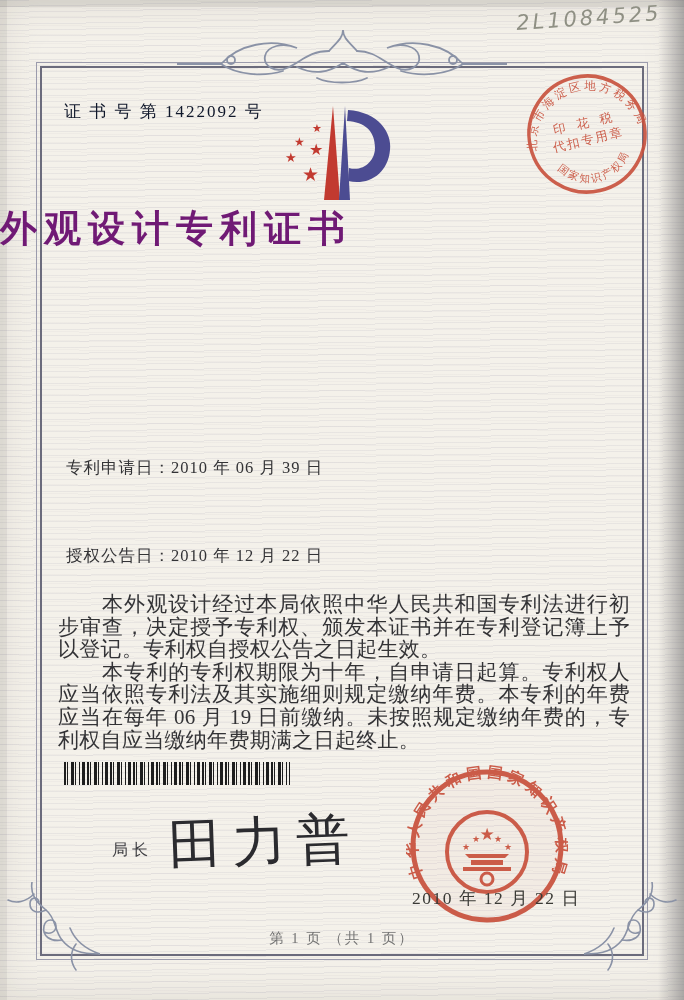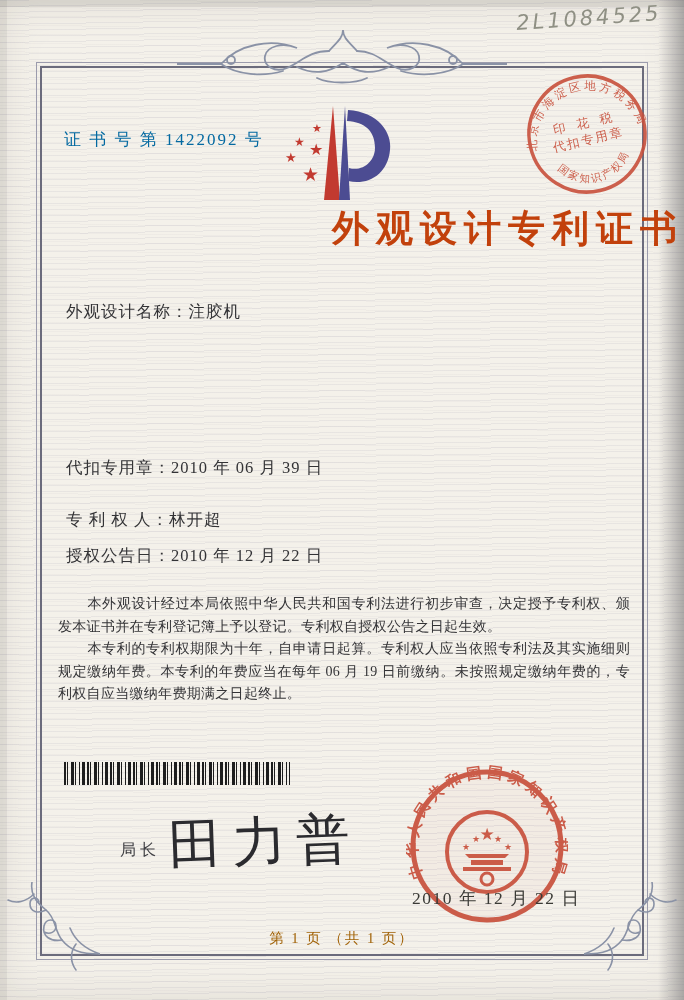--- a/index.html
+++ b/index.html
@@ -31,60 +31,60 @@
   .orn-top{left:177px;top:26px;width:330px;height:62px;}
   .orn-bl{left:6px;top:882px;width:94px;height:94px;transform:scaleX(-1);}
   .orn-br{left:584px;top:882px;width:94px;height:94px;}
 
   .handwritten{position:absolute;right:22px;top:6px;
     font-family:"DejaVu Sans","Liberation Sans",sans-serif;
     font-style:italic;font-size:21px;letter-spacing:3px;color:#8f9084;
     transform:rotate(-4deg);}
 
   .cert-no{position:absolute;left:64px;top:100px;font-size:17px;
-    color:#0369a1;letter-spacing:2px;margin-top:28px;}
+    color:#0f172a;letter-spacing:2px;}
 
   .logo{position:absolute;left:266px;top:102px;width:152px;height:102px;}
 
-  .title{position:absolute;left:0;right:0;top:204px;text-align:right;
-    font-size:37px;font-weight:600;color:#c2410c;letter-spacing:7px;}
+  .title{position:absolute;left:0;right:0;top:204px;text-align:left;
+    font-size:37px;font-weight:600;color:#701a75;letter-spacing:7px;}
 
   .field{position:absolute;left:66px;font-size:16.5px;color:#333336;letter-spacing:1px;}
   .f0{top:301px}.f1{top:353px}.f2{top:406px}.f3{top:457px}.f4{top:509px}.f5{top:545px}
 
   .paras{position:absolute;left:58px;width:572px;top:593px;}
-  .paras p{margin:0;text-indent:2.1em;font-size:14px;line-height:22.6px;
+  .paras p{margin:0;text-indent:2.1em;font-size:21px;line-height:22.6px;
     color:#333336;text-align:justify;letter-spacing:.3px;}
 
   .barcode{position:absolute;left:64px;top:762px;width:226px;height:23px;
     background:repeating-linear-gradient(90deg,
       #1d1d1d 0 2px, rgba(0,0,0,0) 2px 3px,
       #1d1d1d 3px 4px, rgba(0,0,0,0) 4px 7px,
       #1d1d1d 7px 10px, rgba(0,0,0,0) 10px 11px,
       #1d1d1d 11px 12px, rgba(0,0,0,0) 12px 15px,
       #1d1d1d 15px 16px, rgba(0,0,0,0) 16px 18px,
       #1d1d1d 18px 21px, rgba(0,0,0,0) 21px 23px);}
 
   .tax-stamp{position:absolute;left:521px;top:68px;width:132px;height:132px;
     transform:rotate(-13deg);opacity:.9;z-index:3;}
 
   .office-seal{position:absolute;left:406px;top:764px;width:162px;height:162px;
     opacity:.92;z-index:2;}
 
   .director{position:absolute;left:112px;top:840px;font-size:16px;
-    color:#3c3c40;letter-spacing:4px;z-index:3;margin-left:8px;}
+    color:#3c3c40;letter-spacing:4px;z-index:3;}
   .signature{position:absolute;left:168px;top:806px;font-size:54px;color:#2b2b2f;
     letter-spacing:10px;transform:rotate(-2deg);z-index:3;
     font-family:"DejaVu Serif","Liberation Serif",serif;}
 
   .seal-date{position:absolute;left:412px;top:886px;font-size:17.5px;
     color:#3a3a36;letter-spacing:1.5px;z-index:4;}
 
   .footer{position:absolute;left:0;right:0;top:929px;text-align:center;
-    font-size:14.5px;color:#a16207;letter-spacing:2px;}
+    font-size:14.5px;color:#737373;letter-spacing:2px;}
 </style>
 </head>
 <body>
 
 <div id="page">
 
   <div class="edge-top"></div>
   <div class="edge-left"></div>
   <div class="edge-right"></div>
 
@@ -139,28 +139,22 @@
       <text x="19" y="60" font-size="13" fill="#c23a30">★</text>
       <text x="36" y="79" font-size="19" fill="#c23a30">★</text>
     </g>
     <polygon points="67,4 58,98 74,98" fill="#c23a30"></polygon>
     <polygon points="79,4 73,98 84,98" fill="#4c4c92"></polygon>
     <path fill="#4c4c92" d="M82 8 C112 10 126 30 124 48 C122 72 102 84 82 79 L83 66 C97 70 109 59 109 46 C109 29 99 20 81 19 Z"></path>
   </svg>
 
   <div class="title">外观设计专利证书</div>
 
-  <div class="field f0">
-    <span>外观设计名称：</span><span>注胶机</span>
-  </div>
   <div class="field f3">
-    <span>代扣专用章：</span><span>2010 年 06 月 39 日</span>
-  </div>
-  <div class="field f4">
-    <span>专 利 权 人：</span><span>林开超</span>
+    <span>专利申请日：</span><span>2010 年 06 月 39 日</span>
   </div>
   <div class="field f5">
     <span>授权公告日：</span><span>2010 年 12 月 22 日</span>
   </div>
 
   <div class="paras">
     <p>本外观设计经过本局依照中华人民共和国专利法进行初步审查，决定授予专利权、颁发本证书并在专利登记簿上予以登记。专利权自授权公告之日起生效。</p>
     <p>本专利的专利权期限为十年，自申请日起算。专利权人应当依照专利法及其实施细则规定缴纳年费。本专利的年费应当在每年 06 月 19 日前缴纳。未按照规定缴纳年费的，专利权自应当缴纳年费期满之日起终止。</p>
   </div>
 

